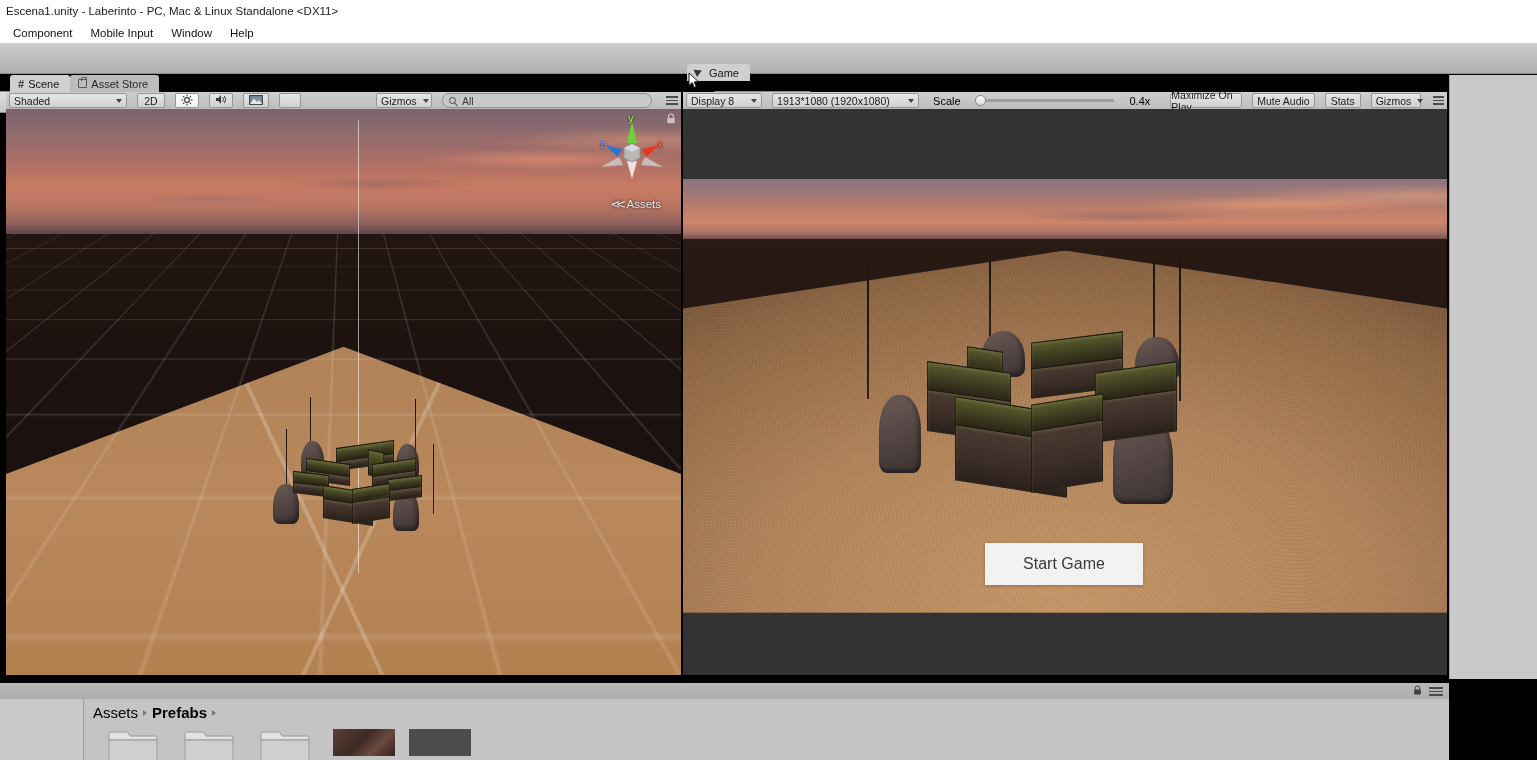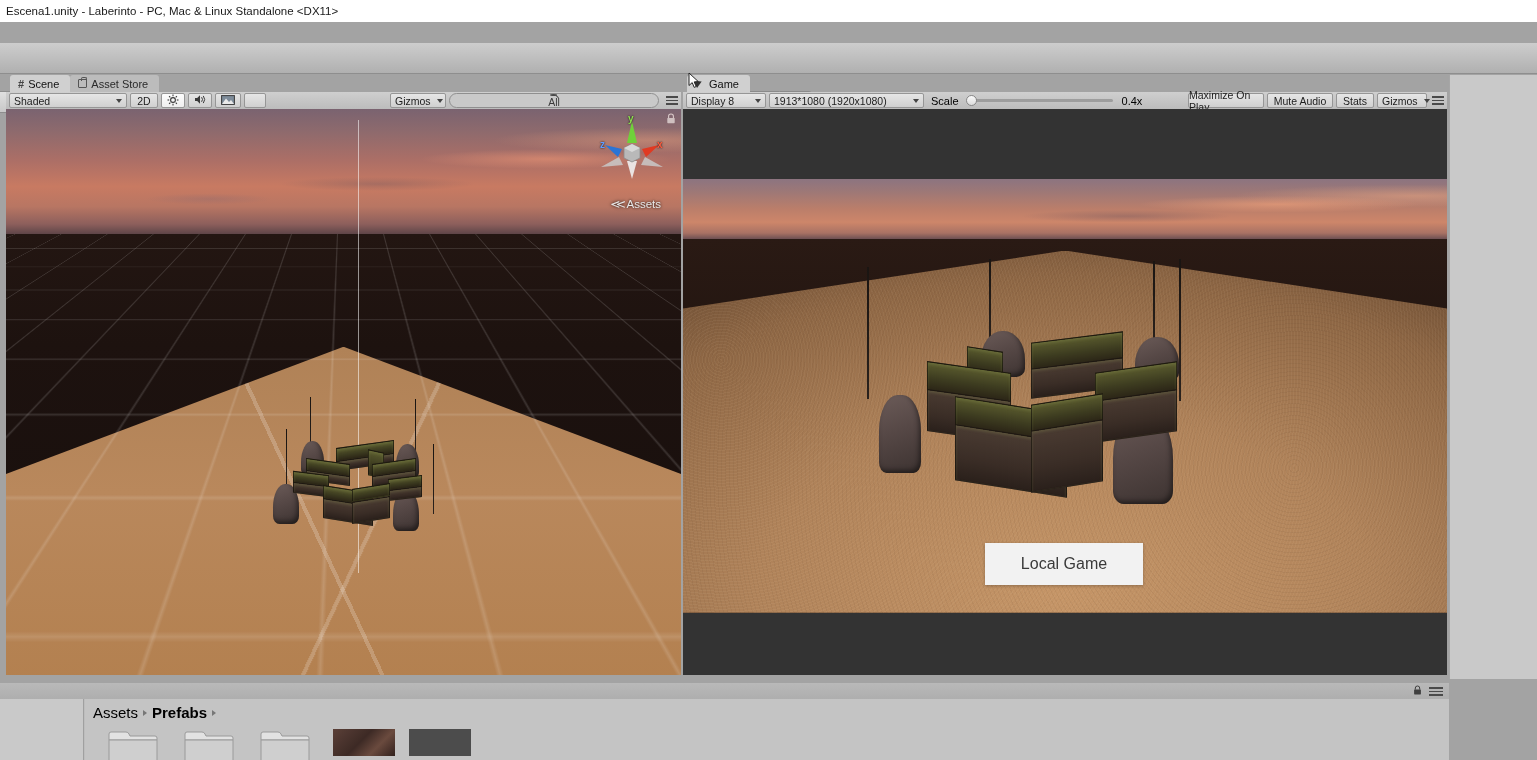--- a/index.html
+++ b/index.html
@@ -4,21 +4,21 @@
 <style>
   * { box-sizing: border-box; margin: 0; padding: 0; }
   html, body {
     width: 1537px; height: 760px;
     background: #c2c2c2;
     font-family: "Liberation Sans", sans-serif;
     font-size: 11px;
     color: #000;
     overflow: hidden;
   }
-  .app { position: relative; width: 1537px; height: 760px; background: #a3a3a3; }
+  .app { position: relative; width: 1537px; height: 760px; background: #000000; }
 
   
   .titlebar {
     position: absolute; left: 0; top: 0; width: 1537px; height: 22px;
     background: #ffffff;
     display: flex; align-items: center;
     padding-left: 6px;
     font-size: 11.5px; color: #1a1a1a;
   }
   
@@ -110,21 +110,21 @@
   .store-ic { display:inline-block;width:9px;height:9px;border:1.4px solid #555;border-radius:1px;position:relative;}
   .store-ic:before{content:"";position:absolute;left:1.5px;top:-3.2px;width:4px;height:3px;border:1.3px solid #555;border-bottom:none;border-radius:2px 2px 0 0;}
   .game-ic { display:inline-block;width:10px;height:10px;position:relative;}
   .game-ic:before{content:"";position:absolute;left:0;top:0;border-left:7px solid #333;border-top:4px solid transparent;border-bottom:4px solid transparent;transform:rotate(-25deg);}
   .insp-ic { display:inline-block;width:11px;height:11px;border-radius:50%;background:#3c3c3c;color:#fff;
     font-size:8px; text-align:center; line-height:11px; font-weight:bold; font-family:"Liberation Serif", serif;}
 
   
   .scene-panel { position:absolute; left:6px; top:92px; width:675px; height:583px; background:#c4c4c4; }
   .panel-bar {
-    height:17px; display:flex; align-items:center; gap:3px;
+    height:17px; display:flex; align-items:center; gap:10px;
     background: linear-gradient(180deg,#cfcfcf,#bcbcbc);
     padding: 0 3px;
   }
   .drop {
     height:15px; background: linear-gradient(180deg,#e6e6e6,#d0d0d0);
     border:1px solid #969696; border-radius:2px;
     display:flex; align-items:center; justify-content:space-between;
     padding: 0 4px; font-size:10.5px; color:#1c1c1c; cursor:default;
   }
   .drop .c2 { width:0;height:0;border-left:3px solid transparent;border-right:3px solid transparent;border-top:4px solid #444;margin-left:6px;}
@@ -279,20 +279,26 @@
 </style>
 </head>
 <body>
 
 <div class="app">
 
   <div class="titlebar">
     <span>Escena1.unity - Laberinto - PC, Mac &amp; Linux Standalone &lt;DX11&gt;</span>
   </div>
 
+  <div class="menubar">
+    <div class="menu-item">Component</div>
+    <div class="menu-item">Mobile Input</div>
+    <div class="menu-item">Window</div>
+    <div class="menu-item">Help</div>
+  </div>
 
   <div class="toolbar">
     <div class="tool-nub"></div>
 
     <div class="pivot-group">
       <div class="btn">
         <span class="ic-center"></span>
         <span>Center</span>
       </div>
       <div class="btn">
@@ -337,21 +343,21 @@
     <div class="tab active">
       <span class="hash-ic">#</span>
       <span>Scene</span>
     </div>
     <div class="tab">
       <span class="store-ic"></span>
       <span>Asset Store</span>
     </div>
   </div>
 
-  <div class="tabstrip" style="left:687px; top:75px;">
+  <div class="tabstrip" style="left:687px; top:64px;">
     <div class="tab active">
       <span class="game-ic"></span>
       <span>Game</span>
     </div>
   </div>
 
   <div class="tabstrip" style="left:1455px; top:75px;">
     <div class="tab active">
       <span class="insp-ic">i</span>
       <span>Inspector</span>
@@ -408,21 +414,21 @@
         </span>
       </div>
       <div class="sq" style="width:13px;">
         <span class="c2" style="margin:0;"></span>
       </div>
       <div style="flex:1"></div>
       <div class="drop" style="width:56px;">
         <span>Gizmos</span>
         <span class="c2"></span>
       </div>
-      <div class="searchbox" style="width:210px; margin-right:2px;flex-direction:column;">
+      <div class="searchbox" style="width:210px; margin-right:2px;">
         <span class="mag"></span>
         <span class="c2" style="margin-left:1px;margin-right:3px;"></span>
         <span>All</span>
       </div>
       <div class="panel-tick" style="position:relative;right:auto;top:auto;margin-left:2px;">
         <i></i>
           <i></i>
           <i></i>
       </div>
     </div>
@@ -566,21 +572,21 @@
         <div class="blk face" style="left:232px; top:108px; width:82px; height:30px; transform:skewY(-8deg);"></div>
         <div class="blk side" style="left:232px; top:136px; width:82px; height:42px; transform:skewY(-8deg);"></div>
 
         <div class="blk face" style="left:92px; top:146px; width:112px; height:30px; transform:skewY(9deg);"></div>
         <div class="blk face" style="left:168px; top:140px; width:72px; height:28px; transform:skewY(-9deg);"></div>
         <div class="blk side" style="left:92px; top:174px; width:112px; height:56px; transform:skewY(9deg);"></div>
         <div class="blk side" style="left:168px; top:166px; width:72px; height:62px; transform:skewY(-9deg);"></div>
       </div>
 
       <div class="start-btn">
-        <span>Local Game</span>
+        <span>Start Game</span>
       </div>
 
       <div class="gv-letterbox-bot"></div>
     </div>
   </div>
 
   <div class="inspector">
     <div class="insp-body"></div>
   </div>
 

